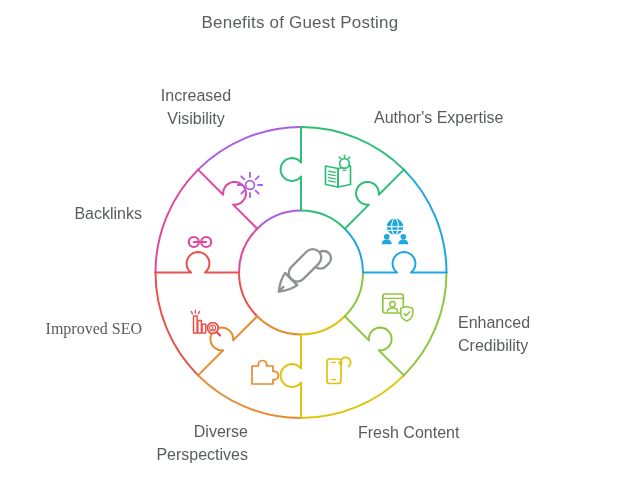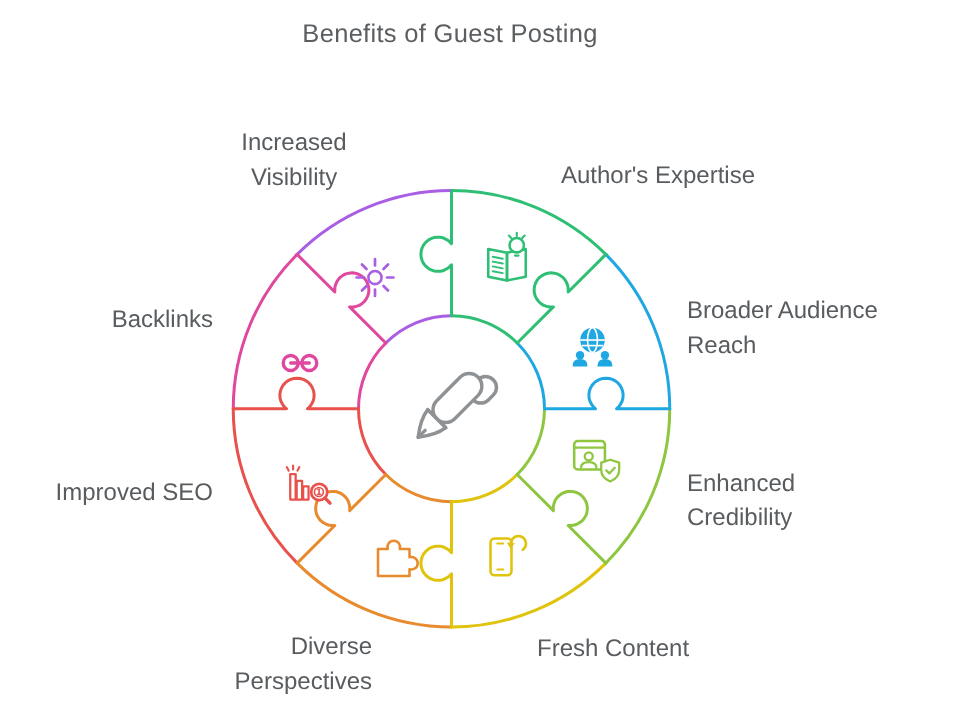--- a/index.html
+++ b/index.html
@@ -5,21 +5,21 @@
   html,body{margin:0;padding:0;background:#fff;}
   .stage{position:relative;width:636px;height:480px;background:#ffffff;overflow:hidden;
          font-family:"Liberation Sans",sans-serif;}
   .title{position:absolute;left:0;top:13px;width:600px;text-align:center;
          font-size:17px;color:#5b5e61;letter-spacing:.2px;}
   .lbl{position:absolute;font-size:16px;line-height:23px;color:#595c5f;}
   .l0{left:458px;top:196px;width:160px;}
   .l1{left:358px;top:106px;width:210px;margin-left:16px;}
   .l2{left:130px;top:84px;width:132px;text-align:center;}
   .l3{left:10px;top:202px;width:132px;text-align:right;}
-  .l4{left:0px;top:317px;width:142px;text-align:right;}
+  .l4{left:0px;top:317px;width:142px;text-align:right;font-family:Liberation Serif, serif;}
   .l5{left:107px;top:420px;width:141px;text-align:right;}
   .l6{left:358px;top:421px;width:210px;}
   .l7{left:458px;top:311px;width:120px;}
   svg{position:absolute;left:0;top:0;}
 </style>
 </head>
 <body>
 
 <div class="stage">
   <div class="title">Benefits of Guest Posting</div>
@@ -121,21 +121,20 @@
       </g>
       <g transform="translate(300,271) rotate(45)">
         <rect fill="none" stroke="#8f9294" stroke-width="2.3" stroke-linecap="round" stroke-linejoin="round" x="0.5" y="-33" width="14.5" height="19" rx="7.2"></rect>
         <rect fill="#fff" stroke="#8f9294" stroke-width="2.3" stroke-linecap="round" stroke-linejoin="round" x="-9" y="-27" width="17" height="39" rx="8.5"></rect>
         <path fill="none" stroke="#8f9294" stroke-width="2.3" stroke-linecap="round" stroke-linejoin="round" d="M -9 12 L 8 12"></path>
         <path fill="#fff" stroke="#8f9294" stroke-width="2.3" stroke-linecap="round" stroke-linejoin="round" d="M -9 12 Q -8 20 -0.5 29.5 Q 7 20 8 12 Z"></path>
         <path fill="none" stroke="#8f9294" stroke-width="2.3" stroke-linecap="round" stroke-linejoin="round" d="M -0.5 29.5 L -0.5 23"></path>
       </g>
     </svg>
 
-  <div class="lbl l0">Broader Audience Reach</div>
   <div class="lbl l1">Author's Expertise</div>
   <div class="lbl l3">Backlinks</div>
   <div class="lbl l2">Increased Visibility</div>
   <div class="lbl l4">Improved SEO</div>
   <div class="lbl l5">Diverse Perspectives</div>
   <div class="lbl l7">Enhanced Credibility</div>
   <div class="lbl l6">Fresh Content</div>
 </div>
 
 </body></html>

